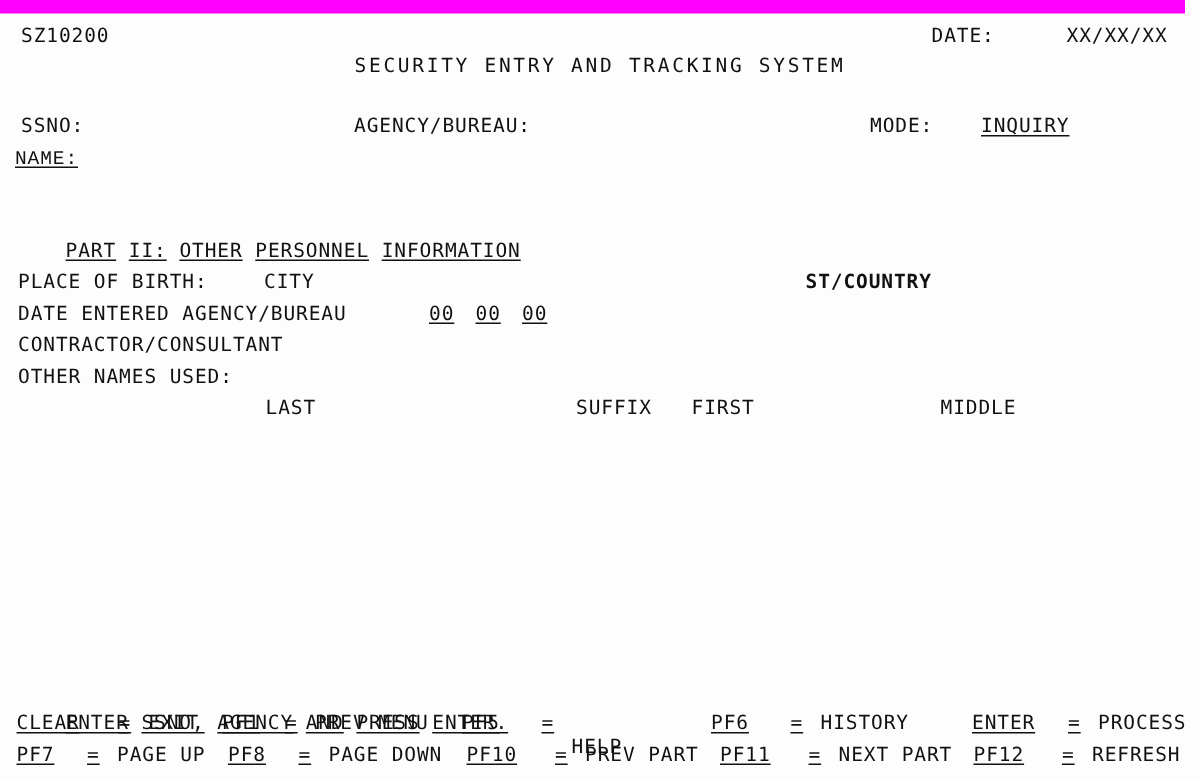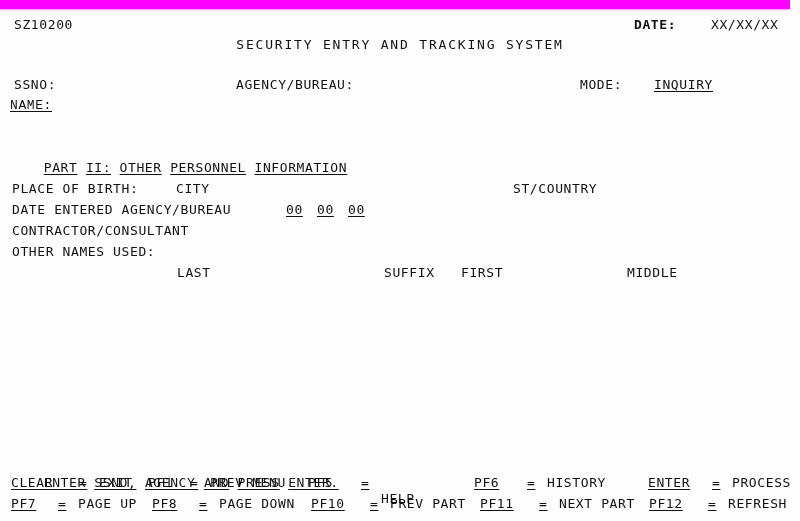--- a/index.html
+++ b/index.html
@@ -48,21 +48,21 @@
 </head>
 <body>
 
 <div id="screen" style="background: rgb(253, 253, 253); color: rgb(17, 17, 17);">
 
   <div id="topbar" style="background: rgb(255, 0, 255);"></div>
 
   <div class="cell" style="left:14px; top:14px;">SZ10200</div>
 
 
-  <div class="cell" style="left:634px; top:14px;font-weight:bold;">DATE:</div>
+  <div class="cell" style="left:621px; top:14px;">DATE:</div>
   <div class="cell" style="left:711px; top:14px;">XX/XX/XX</div>
 
   <div class="cell ctr" style="left:0; top:34px; letter-spacing:1.8px;">SECURITY ENTRY AND TRACKING SYSTEM</div>
 
   <div class="cell" style="left:14px; top:74px;">SSNO:</div>
   <div class="cell u" style="left:76px; top:74px; min-width:110px;"></div>
 
   <div class="cell" style="left:236px; top:74px;">AGENCY/BUREAU:</div>
   <div class="cell u" style="left:382px; top:74px; min-width:60px;"></div>
 
@@ -71,21 +71,21 @@
 
   <div class="cell u" style="left:10px; top:95px;font-family:Liberation Mono, monospace;">NAME:</div>
   <div class="cell u" style="left:76px; top:95px; min-width:160px;"></div>
 
   <div class="cell uw" style="left:10px; top:136px;">
     <span>PART</span><i> </i><span>II:</span><i> </i><span>OTHER</span><i> </i><span>PERSONNEL</span><i> </i><span>INFORMATION</span>
   </div>
 
   <div class="cell" style="left:12px; top:178px;">PLACE OF BIRTH:</div>
   <div class="cell" style="left:176px; top:178px;">CITY</div>
-  <div class="cell" style="left:513px; top:178px;">ST/COUNTRY</div>
+  <div class="cell" style="left:537px; top:178px;font-weight:bold;">ST/COUNTRY</div>
 
   <div class="cell" style="left:12px; top:199px;">DATE ENTERED AGENCY/BUREAU</div>
   <div class="cell u" style="left:286px; top:199px;">00</div>
   <div class="cell u" style="left:317px; top:199px;">00</div>
   <div class="cell u" style="left:348px; top:199px;">00</div>
 
   <div class="cell" style="left:12px; top:220px;">CONTRACTOR/CONSULTANT</div>
 
   <div class="cell" style="left:12px; top:241px;">OTHER NAMES USED:</div>
 

